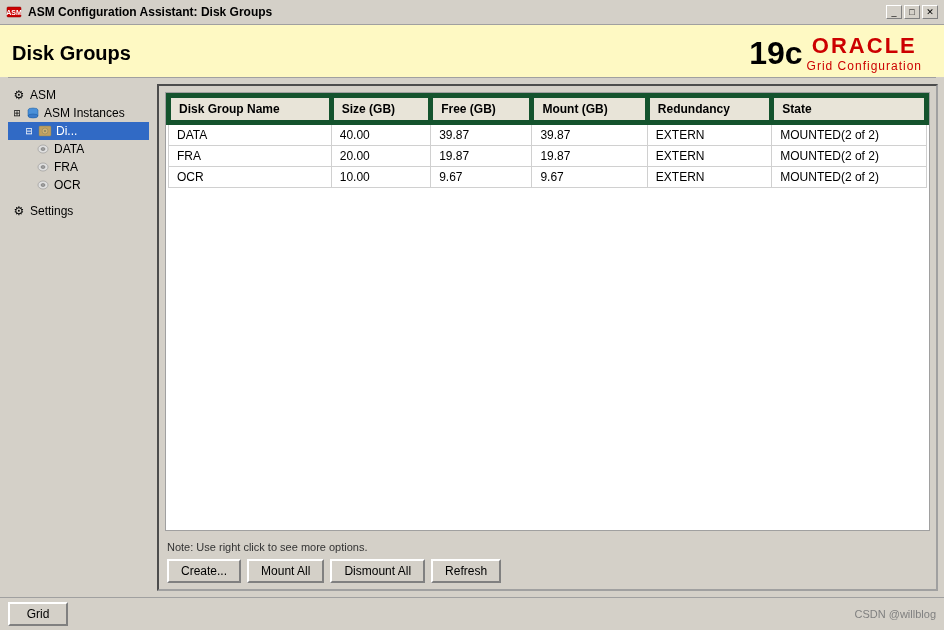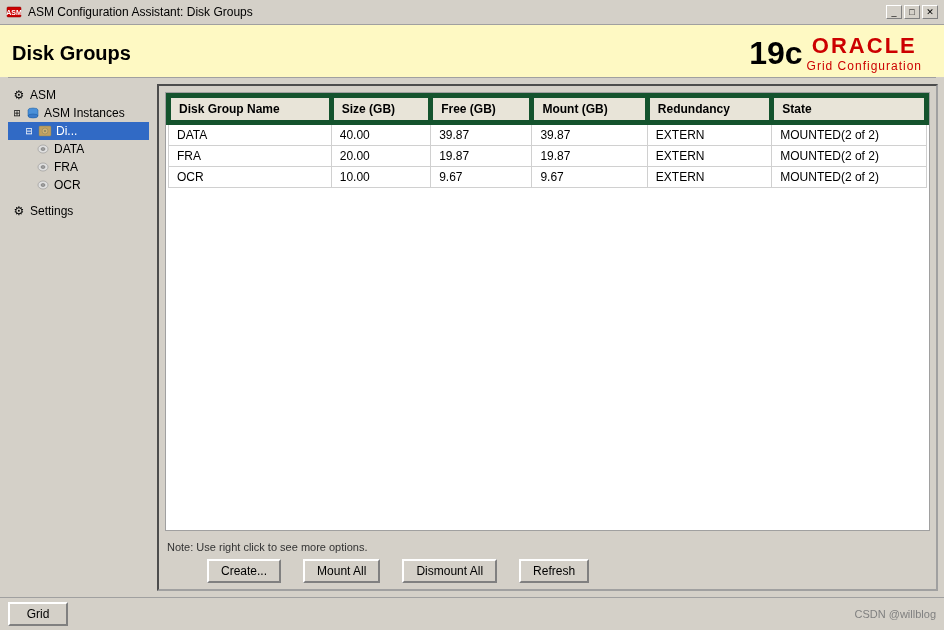--- a/index.html
+++ b/index.html
@@ -22,21 +22,21 @@
       border-bottom: 1px solid #a0a0a0;
       user-select: none;
     }
     .title-bar-left {
       display: flex;
       align-items: center;
       gap: 6px;
     }
     .title-bar-title {
       font-size: 12px;
-      font-weight: normal;
+      font-weight: bold;
     }
     .title-bar-controls {
       display: flex;
       gap: 2px;
     }
     .title-bar-btn {
       width: 16px;
       height: 14px;
       background: #d4d0c8;
       border: 1px solid #808080;
@@ -174,23 +174,22 @@
     .bottom-section {
       padding: 4px 8px 6px 8px;
     }
     .note-text {
       font-size: 11px;
       color: #333;
       margin-bottom: 6px;
     }
     .button-row {
       display: flex;
-      gap: 22px;
+      gap: 6px;
       align-items: flex-start;
-      margin-left: 40px;
     }
     .btn {
       padding: 3px 12px;
       background: #d4d0c8;
       border: 2px solid;
       border-top-color: #ffffff;
       border-left-color: #ffffff;
       border-right-color: #808080;
       border-bottom-color: #808080;
       cursor: pointer;

